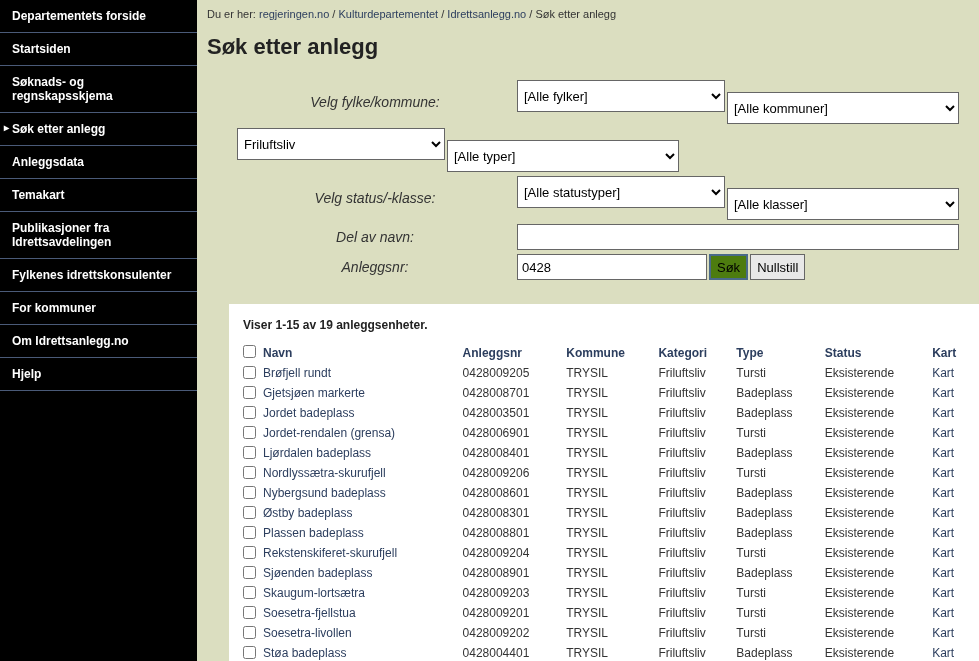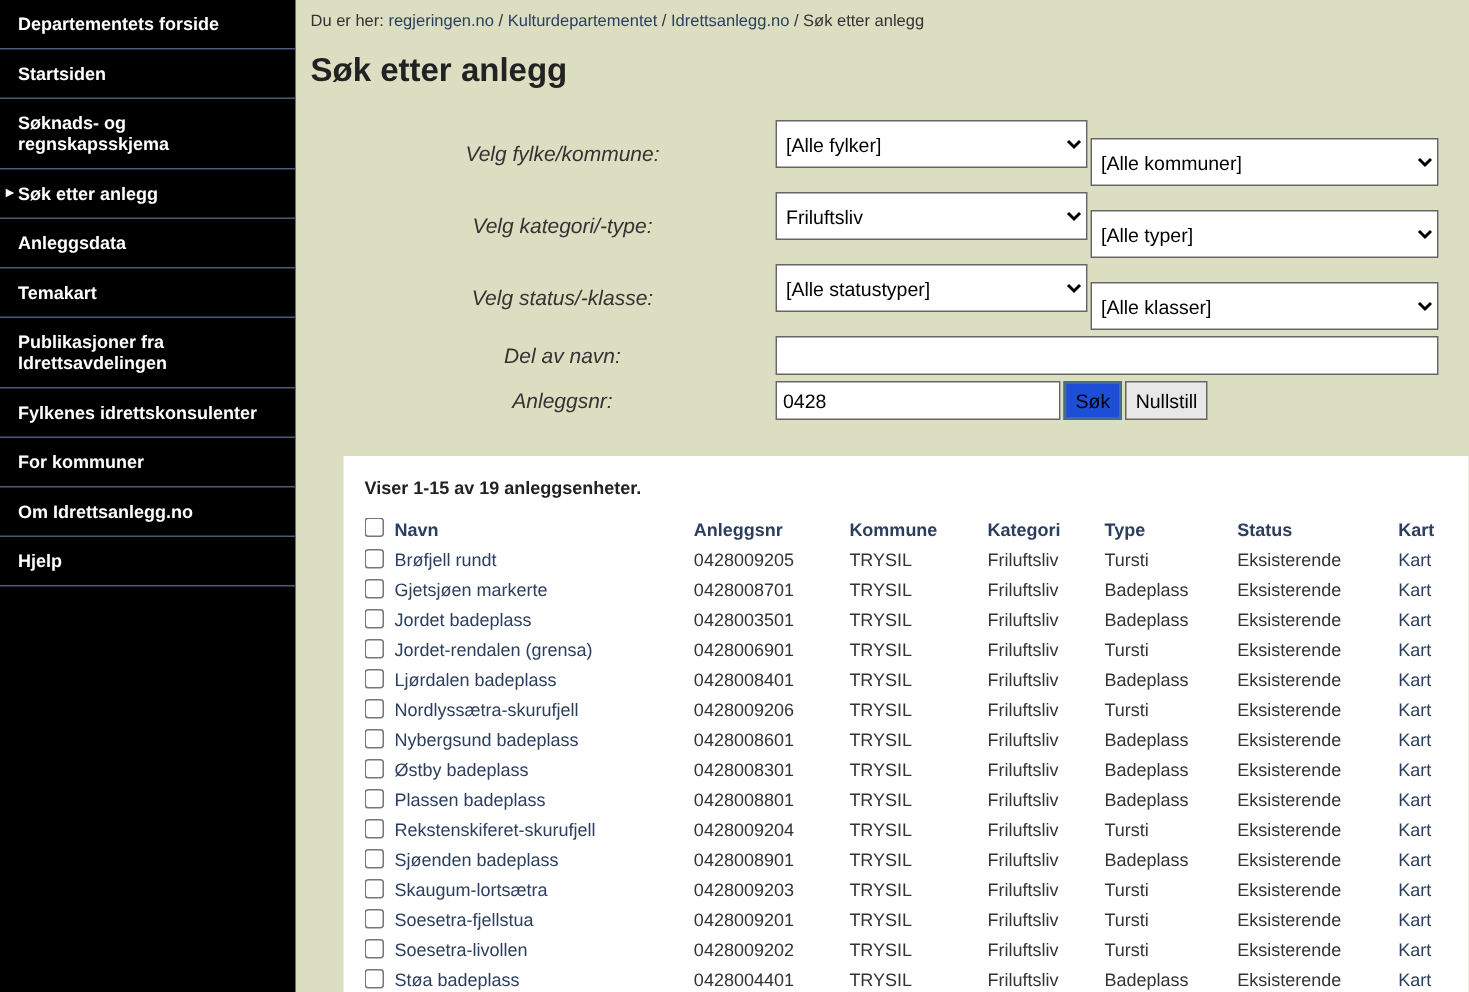--- a/index.html
+++ b/index.html
@@ -16,21 +16,21 @@
 .form-row { display: flex; align-items: center; margin-bottom: 4px; }
 .form-label { width: 280px; text-align: center; padding-right: 4px; font-size: 14px; color: #333; font-style: italic; }
 .form-controls { flex: 1; display: flex; gap: 2px; }
 select { height: 32px; font-size: 13px; border: 1px solid #666; background: #fff; padding: 1px 2px; }
 select.wide1 { width: 208px; }
 select.wide2 { width: 232px; margin-top: 12px; }
 input[type=text] { height: 22px; font-size: 13px; border: 1px solid #666; padding: 12px 4px; }
 input.wide-text { width: 442px; }
 input.narrow-text { width: 190px; }
 button { font-size: 13px; padding: 1px 6px; border: 1px solid #666; background: #e8e8e8; cursor: pointer; }
-button.primary { background: #1d4ed8; border: 2px solid #4a6a8a; }
+button.primary { background: #4d7c0f; border: 2px solid #4a6a8a; }
 .results { background: #fff; margin: 0 10px 10px 32px; padding: 14px 14px 10px 14px; }
 .result-count { font-weight: bold; font-size: 12px; margin-bottom: 10px; color: #222; }
 table { width: 100%; border-collapse: collapse; font-size: 12px; }
 th { text-align: left; font-weight: bold; color: #2c3e5e; padding: 3px 6px 3px 0; cursor: pointer; }
 td { padding: 2px 6px 2px 0; color: #333; vertical-align: top; }
 td.chk { width: 20px; }
 td.chk input { cursor: pointer; }
 td.name a { color: #2c3e5e; text-decoration: none; cursor: pointer; }
 td.kart a { color: #2c3e5e; text-decoration: none; cursor: pointer; }
 .bottom-buttons { text-align: right; padding: 6px 10px 10px 0; }
@@ -59,21 +59,20 @@
 
     <div class="search-form">
       <div class="form-row">
         <div class="form-label">Velg fylke/kommune:</div>
         <div class="form-controls">
           <select class="wide1"><option>[Alle fylker]</option></select>
           <select class="wide2"><option>[Alle kommuner]</option></select>
         </div>
       </div>
       <div class="form-row">
-        <div class="form-label">Velg kategori/-type:</div>
         <div class="form-controls">
           <select class="wide1"><option>Friluftsliv</option></select>
           <select class="wide2"><option>[Alle typer]</option></select>
         </div>
       </div>
       <div class="form-row">
         <div class="form-label">Velg status/-klasse:</div>
         <div class="form-controls">
           <select class="wide1"><option>[Alle statustyper]</option></select>
           <select class="wide2"><option>[Alle klasser]</option></select>

